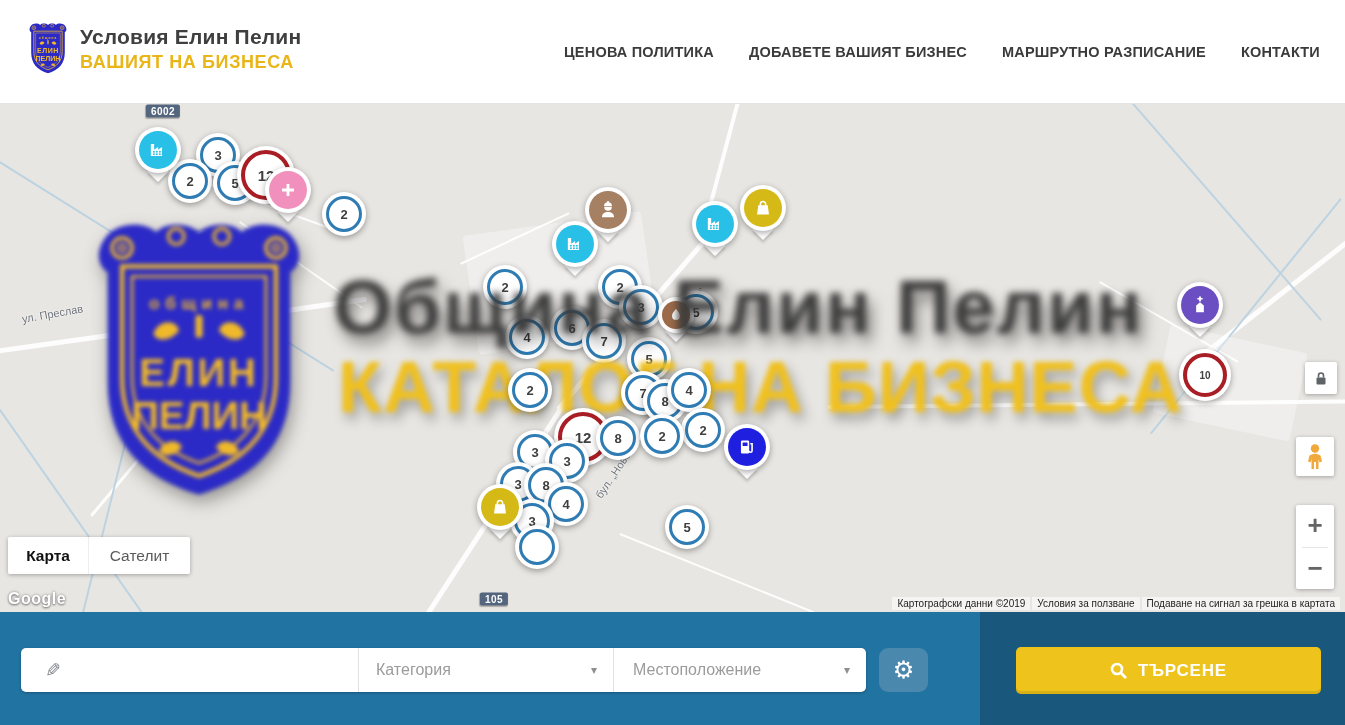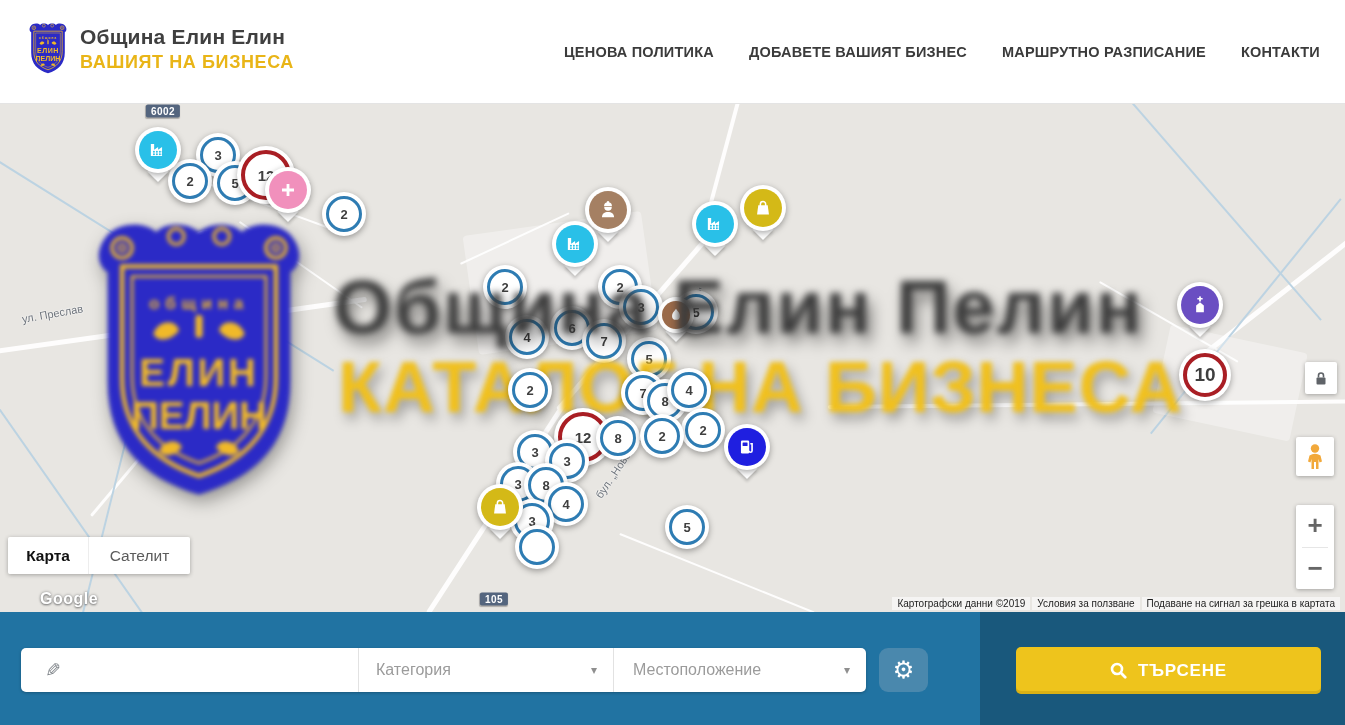--- a/index.html
+++ b/index.html
@@ -55,21 +55,21 @@
   .wm-line2{position:absolute;left:338px;top:243px;font-size:72px;font-weight:800;color:#f0c01e;
      letter-spacing:1px;white-space:nowrap;filter:blur(2.8px);text-shadow:4px 7px 12px rgba(0,0,0,.35);}
 
   
   .maptype{position:absolute;left:8px;top:434px;display:flex;z-index:6;
      box-shadow:0 1px 4px rgba(0,0,0,.3);border-radius:2px;overflow:hidden;cursor:pointer;}
   .maptype .mt{background:#fff;height:37px;display:flex;align-items:center;justify-content:center;font-size:15.5px;}
   .mt-map{width:80px;font-weight:bold;color:#111;}
   .mt-sat{width:102px;color:#5b5b5b;border-left:1px solid #ededed;}
   .google-logo{position:absolute;left:8px;bottom:4px;z-index:6;font-size:16px;font-weight:bold;color:#fff;
-     letter-spacing:.5px;text-shadow:0 0 3px #8b8b8b,0 1px 2px #777;margin-left:32px;}
+     letter-spacing:.5px;text-shadow:0 0 3px #8b8b8b,0 1px 2px #777;}
   .attribution{position:absolute;right:5px;bottom:2px;z-index:6;display:flex;gap:2px;font-size:10px;color:#1c1c1c;}
   .attribution span{background:rgba(248,248,248,.8);padding:1px 5px;white-space:nowrap;}
   .ctl{position:absolute;background:#fff;box-shadow:0 1px 4px rgba(0,0,0,.3);z-index:6;border-radius:2px;}
   .ctl-lock{left:1305px;top:259px;width:32px;height:32px;display:flex;align-items:center;justify-content:center;cursor:pointer;}
   .ctl-peg{left:1296px;top:334px;width:38px;height:39px;display:flex;align-items:center;justify-content:center;cursor:pointer;}
   .ctl-zoom{left:1296px;top:402px;width:38px;height:84px;display:flex;flex-direction:column;cursor:pointer;}
   .zbtn{flex:1;display:flex;align-items:center;justify-content:center;font-size:26px;color:#666;font-weight:bold;}
   .zdiv{height:1px;background:#e6e6e6;margin:0 6px;}
 
   
@@ -117,21 +117,21 @@
     <path d="M33 41 L127 41 L127 110 C127 142 109 162 80 172 C51 162 33 142 33 110 Z" fill="none" stroke="#f0b929" stroke-width="1.8"></path>
     <text x="80" y="64" text-anchor="middle" font-family="Liberation Sans,DejaVu Sans,sans-serif" font-size="12" font-weight="bold" letter-spacing="4" fill="#f0b929">община</text>
     <path d="M48 81 C52 71 64 71 66 79 C60 87 50 87 48 81 Z M112 81 C108 71 96 71 94 79 C100 87 110 87 112 81 Z" fill="#f0b929"></path>
     <rect x="77.5" y="68" width="5" height="16" rx="2" fill="#f0b929"></rect>
     <text x="80" y="118" text-anchor="middle" font-family="Liberation Sans,DejaVu Sans,sans-serif" font-size="27" font-weight="bold" letter-spacing="2" fill="#f0b929">ЕЛИН</text>
     <text x="80" y="148" text-anchor="middle" font-family="Liberation Sans,DejaVu Sans,sans-serif" font-size="27" font-weight="bold" fill="#f0b929">ПЕЛИН</text>
     <path d="M52 163 C56 155 66 155 68 161 C62 168 54 168 52 163 Z M108 163 C104 155 94 155 92 161 C98 168 106 168 108 163 Z" fill="#f0b929"></path>
   </svg>
         </div>
       <div>
-        <div class="brand-line1">Община Елин Елин</div>
+        <div class="brand-line1">Условия Елин Пелин</div>
         <div class="brand-line2">ВАШИЯТ НА БИЗНЕСА</div>
       </div>
     </div>
     <div class="nav">
       <a href="#">ЦЕНОВА ПОЛИТИКА</a>
       <a href="#">ДОБАВЕТЕ ВАШИЯТ БИЗНЕС</a>
       <a href="#">МАРШРУТНО РАЗПИСАНИЕ</a>
       <a href="#">КОНТАКТИ</a>
     </div>
   </div>
@@ -418,21 +418,21 @@
           <span>3</span>
         </div>
         <div class="cluster" style="left: 515px; top: 422px; width: 44px; height: 44px; font-size: 13px;">
           <div class="ring" style="border-color: rgb(46, 124, 179);"></div>
           <span></span>
         </div>
         <div class="cluster" style="left: 665px; top: 402px; width: 44px; height: 44px; font-size: 13px;">
           <div class="ring" style="border-color: rgb(46, 124, 179);"></div>
           <span>5</span>
         </div>
-        <div class="cluster" style="left: 1179px; top: 246px; width: 52px; height: 52px; font-size: 19px;">
+        <div class="cluster" style="left: 1179px; top: 246px; width: 52px; height: 52px; font-size: 10px;">
           <div class="ring" style="border-color: rgb(169, 30, 36); border-width: 4px;"></div>
           <span>10</span>
         </div>
         <div class="pin" style="left: 724px; top: 321px; width: 46px; height: 46px;">
           <div class="tail"></div>
                  <div class="bubble"></div>
                  <div class="inner" style="background:#1f1fe0">
             <svg width="22" height="22" viewBox="0 0 20 20">
               <rect x="4.5" y="4" width="7.5" height="12" rx="1.2" fill="#fff"></rect>
               <rect x="6" y="5.8" width="4.5" height="3.4" rx="0.5" fill="#1f1fe0"></rect>

